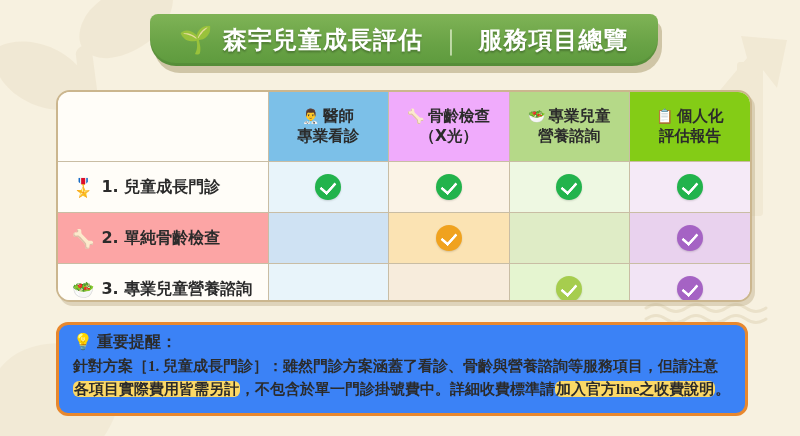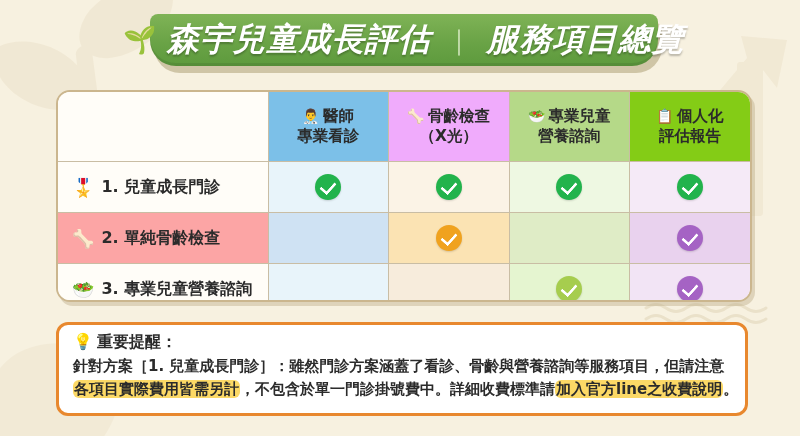--- a/index.html
+++ b/index.html
@@ -24,22 +24,22 @@
   }
   .banner{
     position:absolute;left:0;top:0;width:100%;height:100%;
     background:linear-gradient(180deg,#7fb356 0%,#6aa346 55%,#5d9a3d 100%);
     border-radius:8px 8px 26px 26px;
     display:flex;align-items:center;justify-content:center;gap:10px;
     box-shadow:inset 0 -3px 0 rgba(0,0,0,.08);
   }
   .banner-icon{font-size:27px;line-height:1;margin-top:-2px;}
   .banner-text{
-    color:#ffffff;font-size:32px;font-weight:bold;letter-spacing:1px;
-    text-shadow:0 2px 2px rgba(0,0,0,.25);white-space:nowrap;font-style:italic;
+    color:#ffffff;font-size:24px;font-weight:bold;letter-spacing:1px;
+    text-shadow:0 2px 2px rgba(0,0,0,.25);white-space:nowrap;
   }
   .banner-sep{
     color:#e2f0cf;font-size:26px;font-weight:normal;margin:0 5px;opacity:.85;
   }
 
   
   .table-card{
     position:absolute;left:56px;top:90px;width:692px;height:208px;
     background:#fffdf8;
     border:2px solid #cbb68e;
@@ -104,34 +104,34 @@
     transform:rotate(42deg);border-radius:1px;
   }
   .chk.green{background:#22b34c;}
   .chk.orange{background:#f0a21e;}
   .chk.ltgreen{background:#a6cd4e;}
   .chk.purple{background:#a563c4;}
 
   
   .note{
     position:absolute;left:56px;top:322px;width:692px;height:94px;
-    background:#ffffff;
+    background:#3b82f6;
     border:3px solid #e8882e;
     border-radius:12px;
     box-sizing:border-box;
     padding:7px 12px 0 14px;
   }
   .note-title{
     font-size:16px;font-weight:bold;color:#2b2b2b;margin-bottom:2px;white-space:nowrap;
   }
   .note-title .bulb{font-size:16px;margin-right:4px;}
   .note-body{
     font-size:15px;font-weight:bold;color:#2b2b2b;line-height:1.5;white-space:nowrap;
   }
-  .note-body .line{display:block;}
+  .note-body .line{display:block;font-family:Liberation Serif, serif;}
   .mark{background:#fcd966;padding:0 1px;border-radius:6px;}
 </style>
 </head>
 <body>
 
 <div class="bg-layer">
   <svg class="bg-sprout" viewBox="0 0 230 240">
     <g fill="#ece2cb">
       <path d="M108 36c28-30 66-34 82-22 8 34-28 66-62 70-10 1-20-2-26-8-9-10-4-28 6-40z"></path>
       <path d="M96 92C70 64 28 62 12 76c-4 34 34 60 68 60 11 0 21-4 26-11 8-11 0-23-10-33z"></path>

